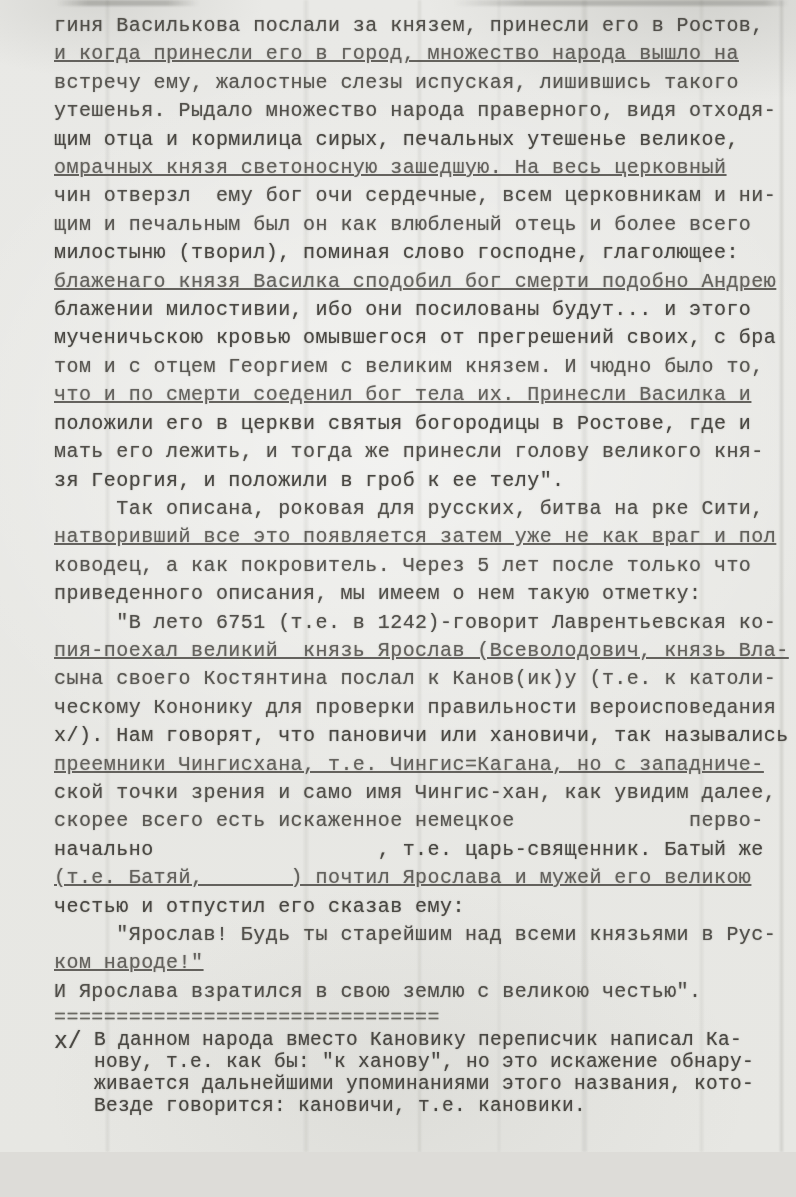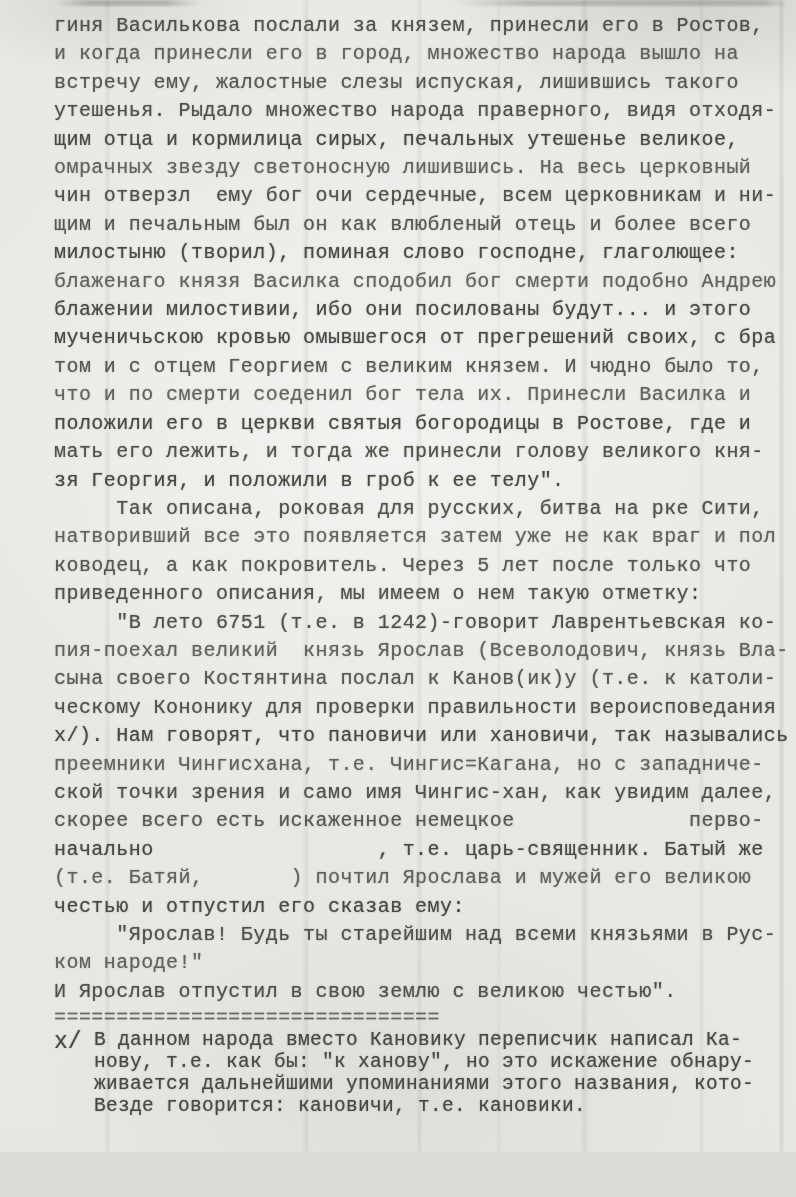--- a/index.html
+++ b/index.html
@@ -39,21 +39,21 @@
   }
   .paragraph{margin:0;}
   .line{
     white-space:pre;
     font-size:20px;line-height:28.4px;letter-spacing:.45px;
     color:#4a4843;
     text-shadow:0 0 1.4px rgba(74,72,66,.62);
   }
   
   .paragraph .line:nth-child(3n+1){opacity:.95;}
-  .paragraph .line:nth-child(4n+2){opacity:.84;}
+  .paragraph .line:nth-child(4n+2){opacity:.84;text-decoration:underline;}
   .paragraph .line:nth-child(5n+3){opacity:.90;}
   .divider{
     white-space:pre;margin-top:2px;
     font-size:20px;line-height:20px;letter-spacing:.45px;
     color:#55534d;opacity:.85;text-shadow:0 0 1.2px rgba(74,72,66,.6);
   }
   .footnote{display:flex;margin-top:2px;}
   .fn-marker{
     width:40px;flex:0 0 40px;
     font-size:23px;line-height:24px;color:#4a4843;
@@ -77,21 +77,21 @@
   <div class="streak s7"></div>
 
   <main class="body-text">
     <div id="paragraphs">
         <div class="paragraph">
           <div class="line">гиня Василькова послали за князем, принесли его в Ростов,</div>
           <div class="line">и когда принесли его в город, множество народа вышло на</div>
           <div class="line">встречу ему, жалостные слезы испуская, лишившись такого</div>
           <div class="line">утешенья. Рыдало множество народа праверного, видя отходя-</div>
           <div class="line">щим отца и кормилица сирых, печальных утешенье великое,</div>
-          <div class="line">омрачных звезду светоносную лишившись. На весь церковный</div>
+          <div class="line">омрачных князя светоносную зашедшую. На весь церковный</div>
           <div class="line">чин отверзл  ему бог очи сердечные, всем церковникам и ни-</div>
           <div class="line">щим и печальным был он как влюбленый отець и более всего</div>
           <div class="line">милостыню (творил), поминая слово господне, глаголющее:</div>
           <div class="line">блаженаго князя Василка сподобил бог смерти подобно Андрею</div>
           <div class="line">блажении милостивии, ибо они посилованы будут... и этого</div>
           <div class="line">мученичьскою кровью омывшегося от прегрешений своих, с бра</div>
           <div class="line">том и с отцем Георгием с великим князем. И чюдно было то,</div>
           <div class="line">что и по смерти соеденил бог тела их. Принесли Василка и</div>
           <div class="line">положили его в церкви святыя богородицы в Ростове, где и</div>
           <div class="line">мать его лежить, и тогда же принесли голову великого кня-</div>
@@ -114,21 +114,21 @@
           <div class="line">скорее всего есть искаженное немецкое              перво-</div>
           <div class="line">начально                  , т.е. царь-священник. Батый же</div>
           <div class="line">(т.е. Батяй,       ) почтил Ярослава и мужей его великою</div>
           <div class="line">честью и отпустил его сказав ему:</div>
         </div>
         <div class="paragraph">
           <div class="line">     "Ярослав! Будь ты старейшим над всеми князьями в Рус-</div>
           <div class="line">ком народе!"</div>
         </div>
         <div class="paragraph">
-          <div class="line">И Ярослав отпустил в свою землю с великою честью".</div>
+          <div class="line">И Ярослава взратился в свою землю с великою честью".</div>
         </div>
       </div>
     <div class="divider">===============================</div>
     <div class="footnote">
       <span class="fn-marker">х/</span>
       <div class="fn-lines" id="fn-lines">
           <div class="line">В данном народа вместо Кановику переписчик написал Ка-</div>
           <div class="line">нову, т.е. как бы: "к ханову", но это искажение обнару-</div>
           <div class="line">живается дальнейшими упоминаниями этого названия, кото-</div>
           <div class="line">Везде говорится: кановичи, т.е. кановики.</div>

